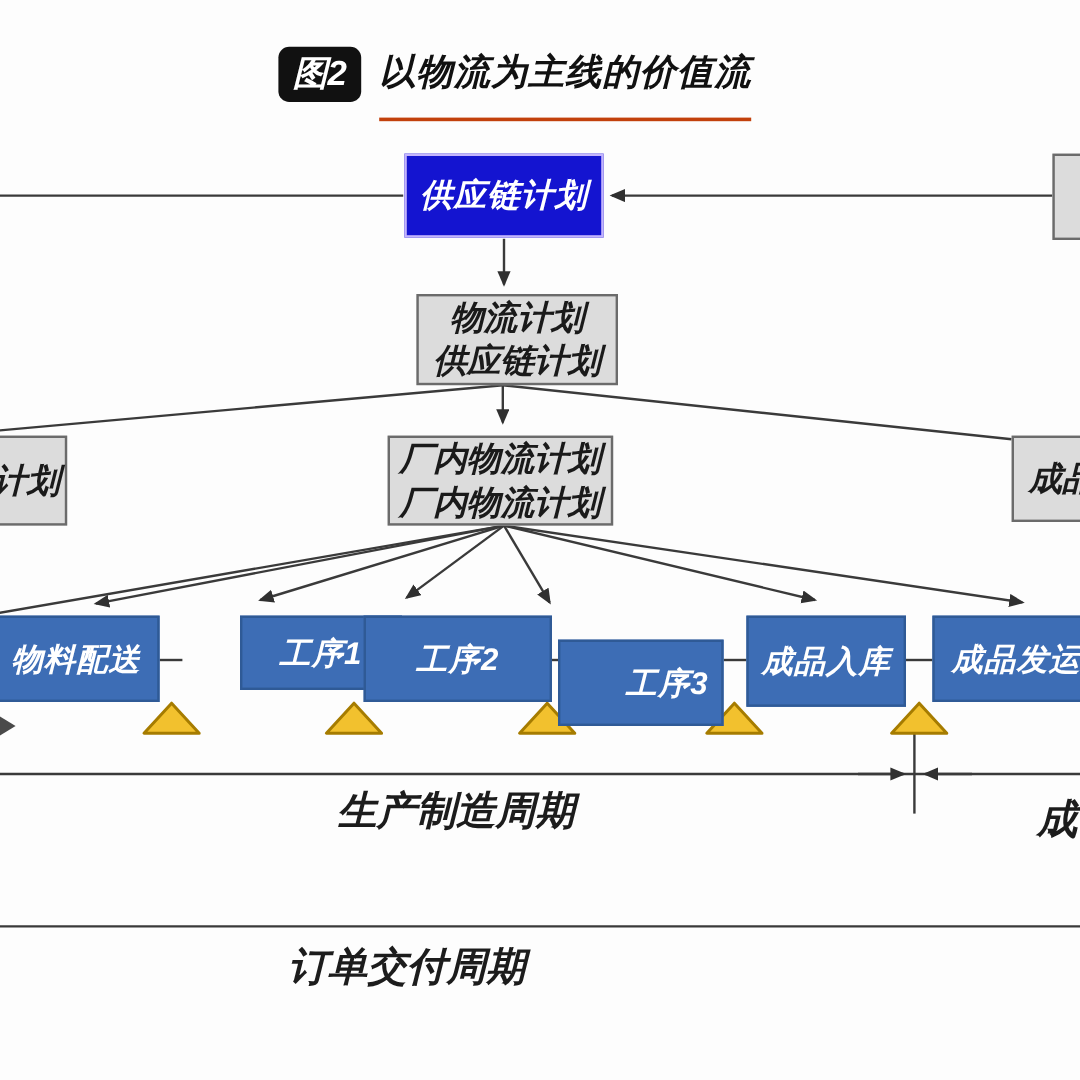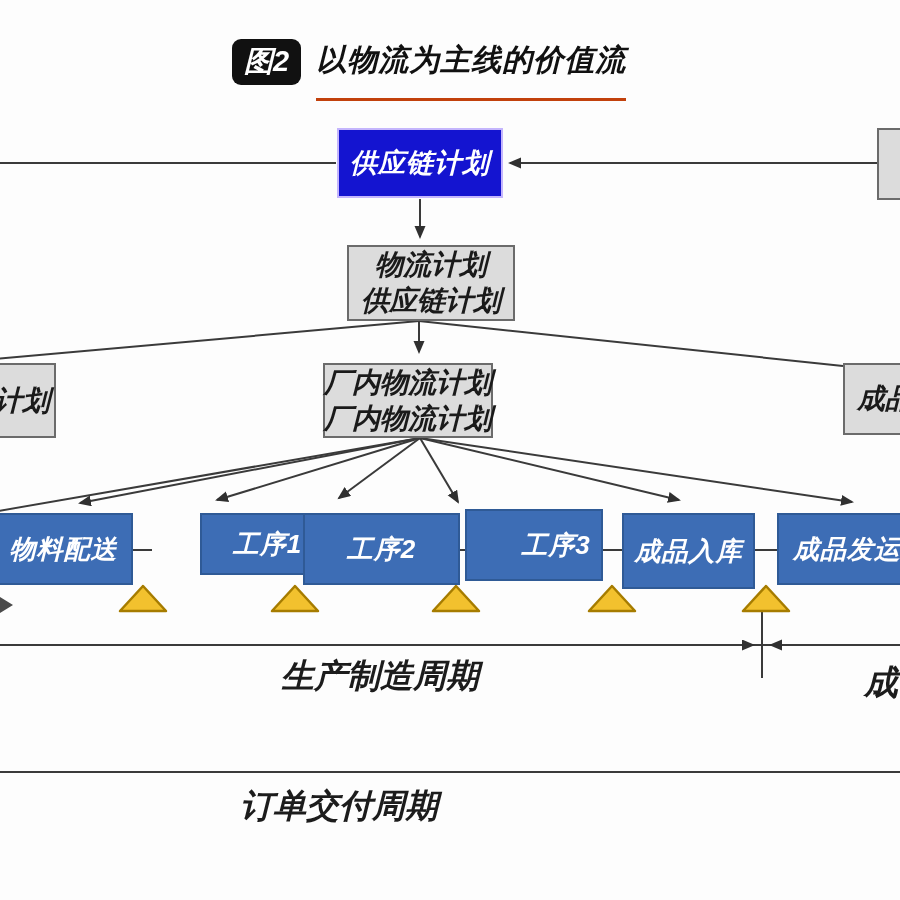--- a/index.html
+++ b/index.html
@@ -92,39 +92,39 @@
 
   <div class="node gray-box" style="left:335px;top:245px;width:168px;height:76px;margin-left:12px;">
     <span>物流计划</span>
     <span>供应链计划</span>
   </div>
 
   <div class="node gray-box" style="left:-62px;top:363px;width:118px;height:75px;align-items:flex-end;padding-right:4px;">
     <span>计划</span>
   </div>
 
-  <div class="node gray-box" style="left:323px;top:363px;width:170px;height:75px;">
+  <div class="node gray-box" style="left:323px;top:363px;width:188px;height:75px;">
     <span>厂内物流计划</span>
     <span>厂内物流计划</span>
   </div>
 
   <div class="node gray-box" style="left:843px;top:363px;width:130px;height:72px;align-items:flex-start;padding-left:12px;">
     <span>成品</span>
   </div>
 
   <div class="node proc" style="left:-6px;top:513px;width:139px;height:72px;">
     <span>物料配送</span>
   </div>
   <div class="node proc" style="left:152px;top:513px;width:135px;height:62px;margin-left:48px;">
     <span>工序1</span>
   </div>
   <div class="node proc" style="left:303px;top:513px;width:157px;height:72px;">
     <span>工序2</span>
   </div>
-  <div class="node proc" style="left:465px;top:509px;width:138px;height:72px;padding-left:44px;">
+  <div class="node proc" style="left:465px;top:533px;width:138px;height:72px;padding-left:44px;">
     <span>工序3</span>
   </div>
   <div class="node proc" style="left:622px;top:513px;width:133px;height:76px;">
     <span>成品入库</span>
   </div>
   <div class="node proc" style="left:777px;top:513px;width:140px;height:72px;">
     <span>成品发运</span>
   </div>
 
   <div class="free-label" style="left:240px;top:654px;width:280px;text-align:center;font-size:33px;">生产制造周期</div>

